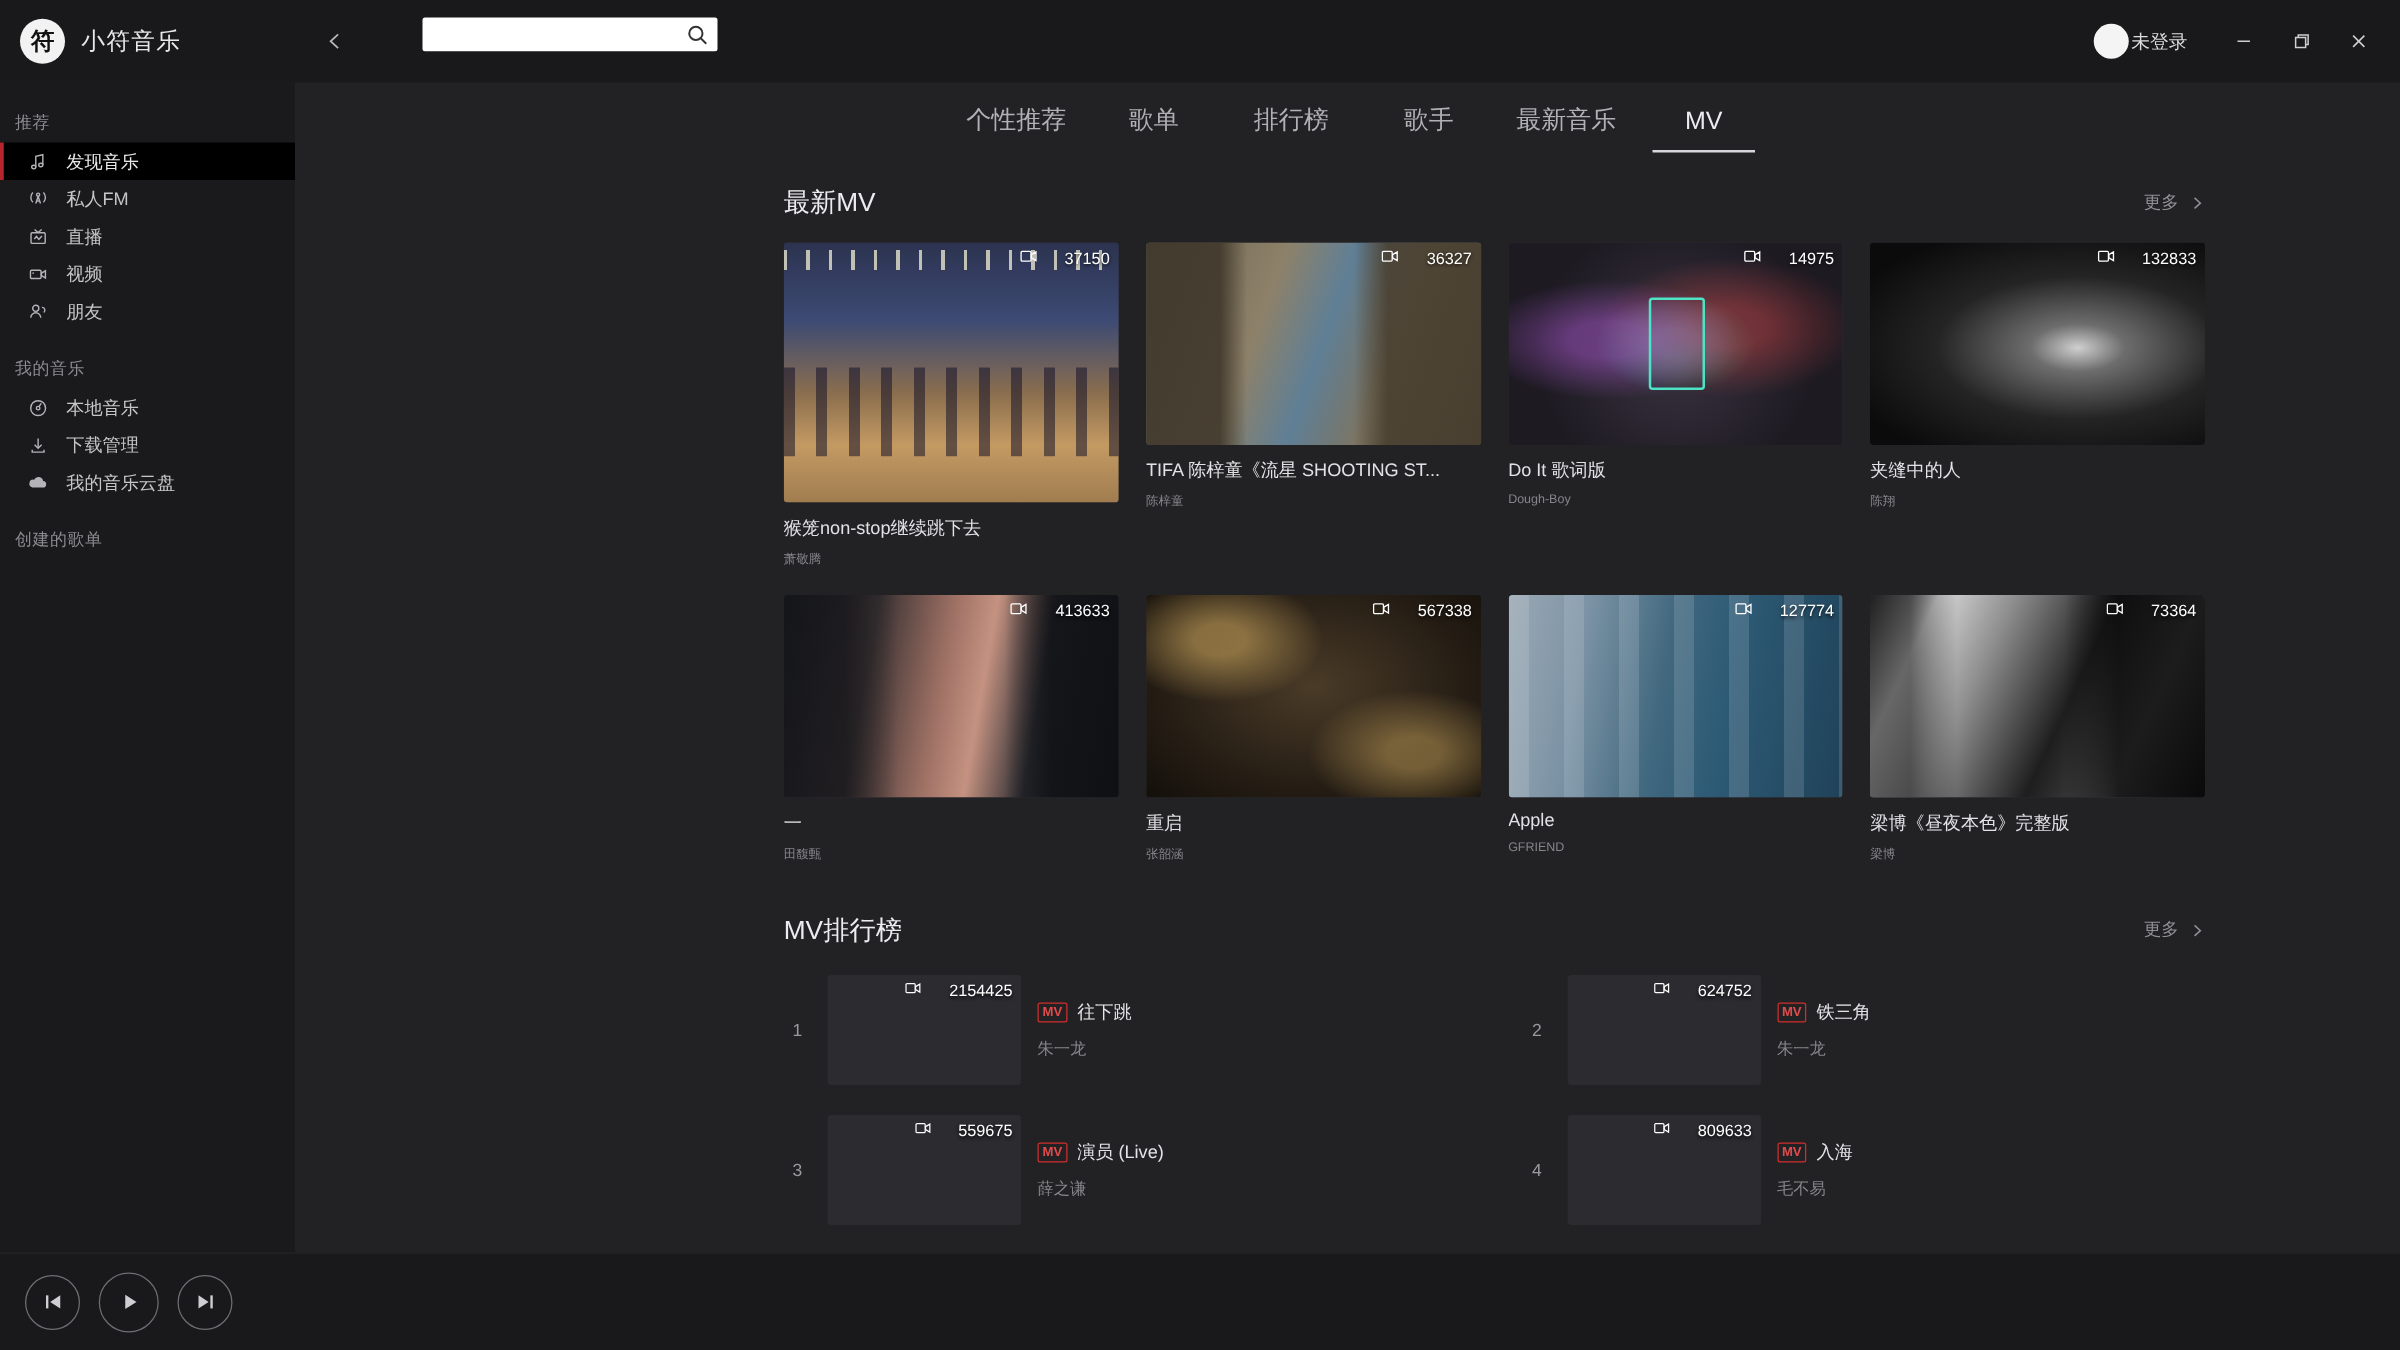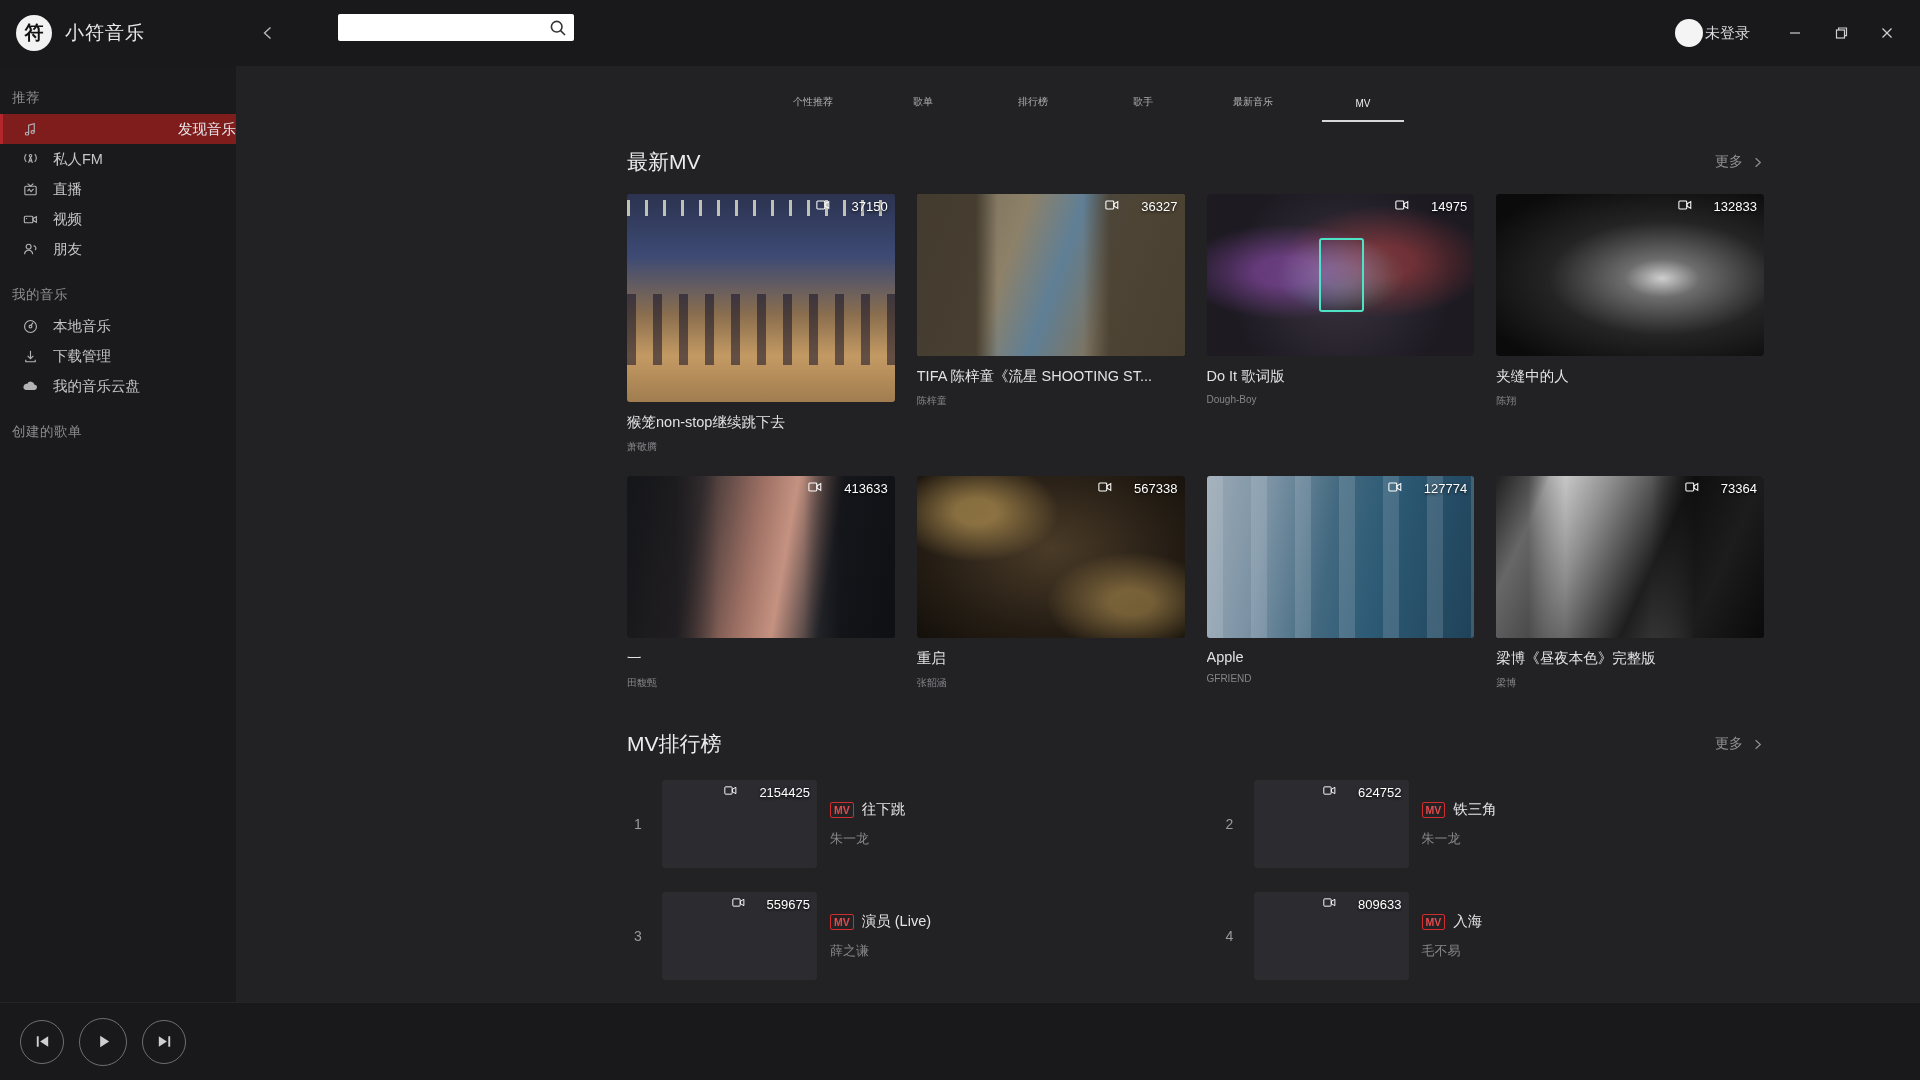--- a/index.html
+++ b/index.html
@@ -55,38 +55,38 @@
     width:236px; flex:0 0 236px; background:#1a1a1c;
     padding-top:14px; overflow:hidden;
   }
   .side-group-title {
     font-size:13.5px; color:#8c8c90; padding:9px 0 7px 12px; letter-spacing:.5px;
   }
   .side-item {
     height:30px; display:flex; align-items:center; padding-left:20px;
     font-size:14.5px; color:#c6c6c9; cursor:pointer; position:relative;
   }
-  .side-item.active { background:#7f1d1d; color:#e9e9ec;justify-content:space-between; }
+  .side-item.active { background:#000000; color:#e9e9ec; }
   .side-item.active::before {
     content:""; position:absolute; left:0; top:0; bottom:0; width:3px; background:#b5262c;
   }
   .side-ico {
     width:20px; height:20px; margin-right:13px; flex:0 0 20px;
     display:flex; align-items:center; justify-content:center; color:#b4b4b8;
   }
   .side-ico svg { display:block; }
 
   
   .main { flex:1; background:#222225; display:flex; flex-direction:column; min-width:0; }
   .navtabs {
     height:56px; flex:0 0 56px; display:flex; align-items:flex-end; justify-content:center;
     gap:0; background:#222225; padding-left:20px;
   }
   .navtab {
-    font-size:10px; color:#b1b1b5; cursor:pointer;
+    font-size:20px; color:#b1b1b5; cursor:pointer;
     padding:0 0 13px 0; width:110px; text-align:center; position:relative;
   }
   .navtab.active { color:#ececf0; }
   .navtab.active::after {
     content:""; position:absolute; left:14px; right:14px; bottom:0;
     height:2px; background:#d8d8dc;
   }
 
   .scroll-area { flex:1; overflow:hidden; position:relative; padding:0 0 0 0; }
   .content { padding:26px 156px 0 391px; }

